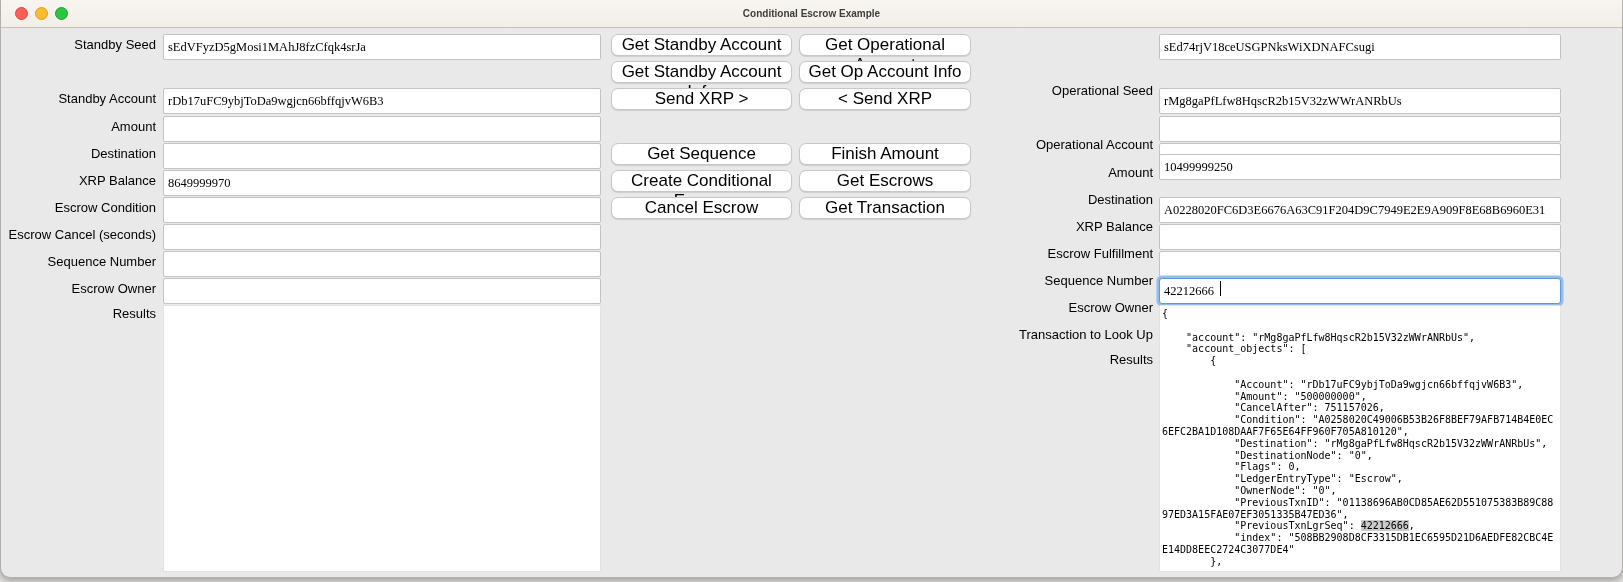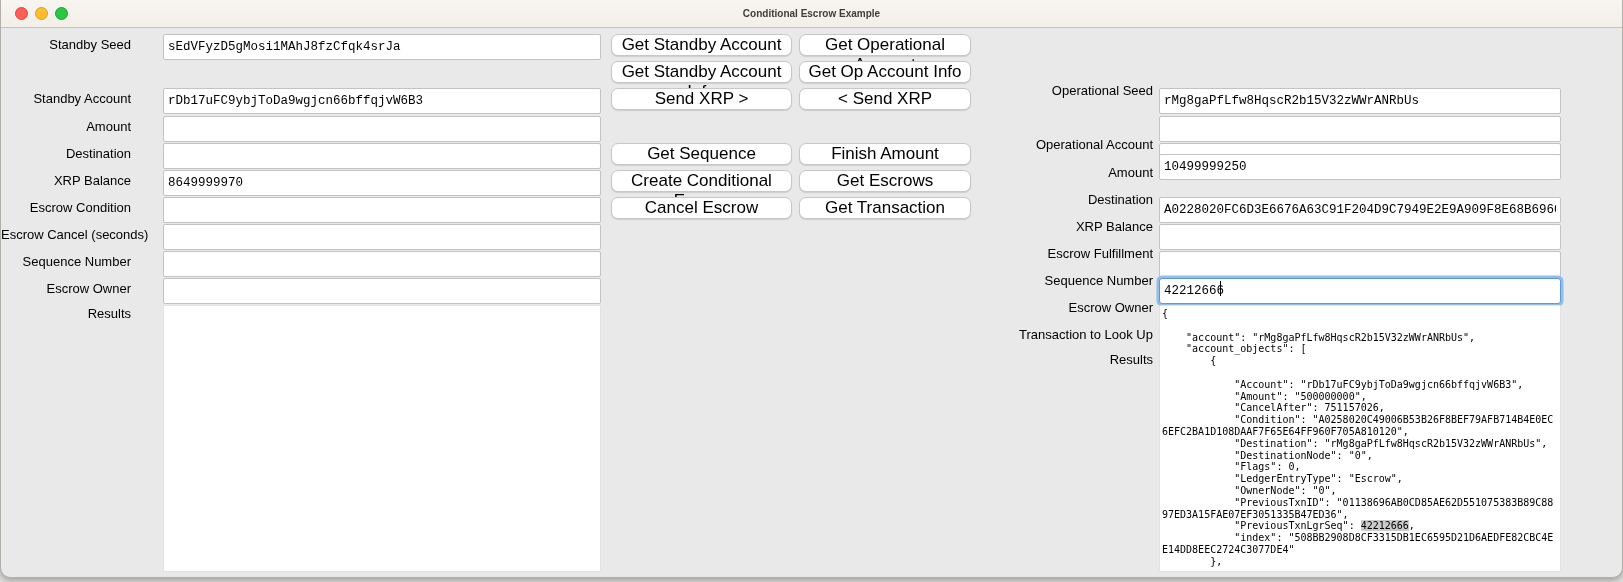--- a/index.html
+++ b/index.html
@@ -23,27 +23,27 @@
   }
   .tl { position:absolute; top:7px; width:13px; height:13px; border-radius:50%; }
   .tl.red    { left:14px; background:#ff5f57; border:1px solid #e0443e; }
   .tl.yellow { left:34px; background:#febc2e; border:1px solid #d89e24; }
   .tl.green  { left:54px; background:#28c840; border:1px solid #1f9f31; }
 
   .lbl {
     position:absolute; font-size:13px; color:#000; line-height:15px;
     text-align:right; white-space:nowrap;
   }
-  .lbl-l { left:0; width:130px; }
+  .lbl-l { left:0; width:155px; }
   .lbl-r { left:958px; width:194px;margin-top:46px; }
 
   .fld {
     position:absolute; height:21px; background:#fff;
     border:1px solid #c3c3c3; border-radius:2px;
-    font-family:Liberation Mono, monospace;
+    font-family:Liberation Serif, serif;
     font-size:12.5px; color:#000; padding:12px 4px; outline:none;
     overflow:hidden; white-space:nowrap;
   }
   .fld-l { left:162px; width:438px; }
   .fld-r { left:1158px; width:402px; }
   .fld.focused {
     border:1px solid #5d99d8;
     box-shadow:0 0 0 2.5px #93bdea;
     border-radius:3px;
   }
@@ -131,20 +131,21 @@
     <button class="btn btn-a" style="top:143px">Get Sequence</button>
     <button class="btn btn-b" style="top:143px">Finish Amount</button>
 
     <button class="btn btn-a" style="top:170px">Create Conditional Escrow</button>
     <button class="btn btn-b" style="top:170px">Get Escrows</button>
 
     <button class="btn btn-a" style="top:197px">Cancel Escrow</button>
     <button class="btn btn-b" style="top:197px">Get Transaction</button>
 
     <div class="lbl lbl-r" style="top:37px">Operational Seed</div>
+    <input class="fld fld-r" style="top: 34px;" value="sEd74rjV18ceUSGPNksWiXDNAFCsugi">
 
     <div class="lbl lbl-r" style="top:91px">Operational Account</div>
     <input class="fld fld-r" style="top: 88px;" value="rMg8gaPfLfw8HqscR2b15V32zWWrANRbUs">
 
     <div class="lbl lbl-r" style="top:119px">Amount</div>
     <input class="fld fld-r" style="top: 116px;" value="">
 
     <div class="lbl lbl-r" style="top:146px">Destination</div>
     <input class="fld fld-r" style="top: 143px;" value="">
 

